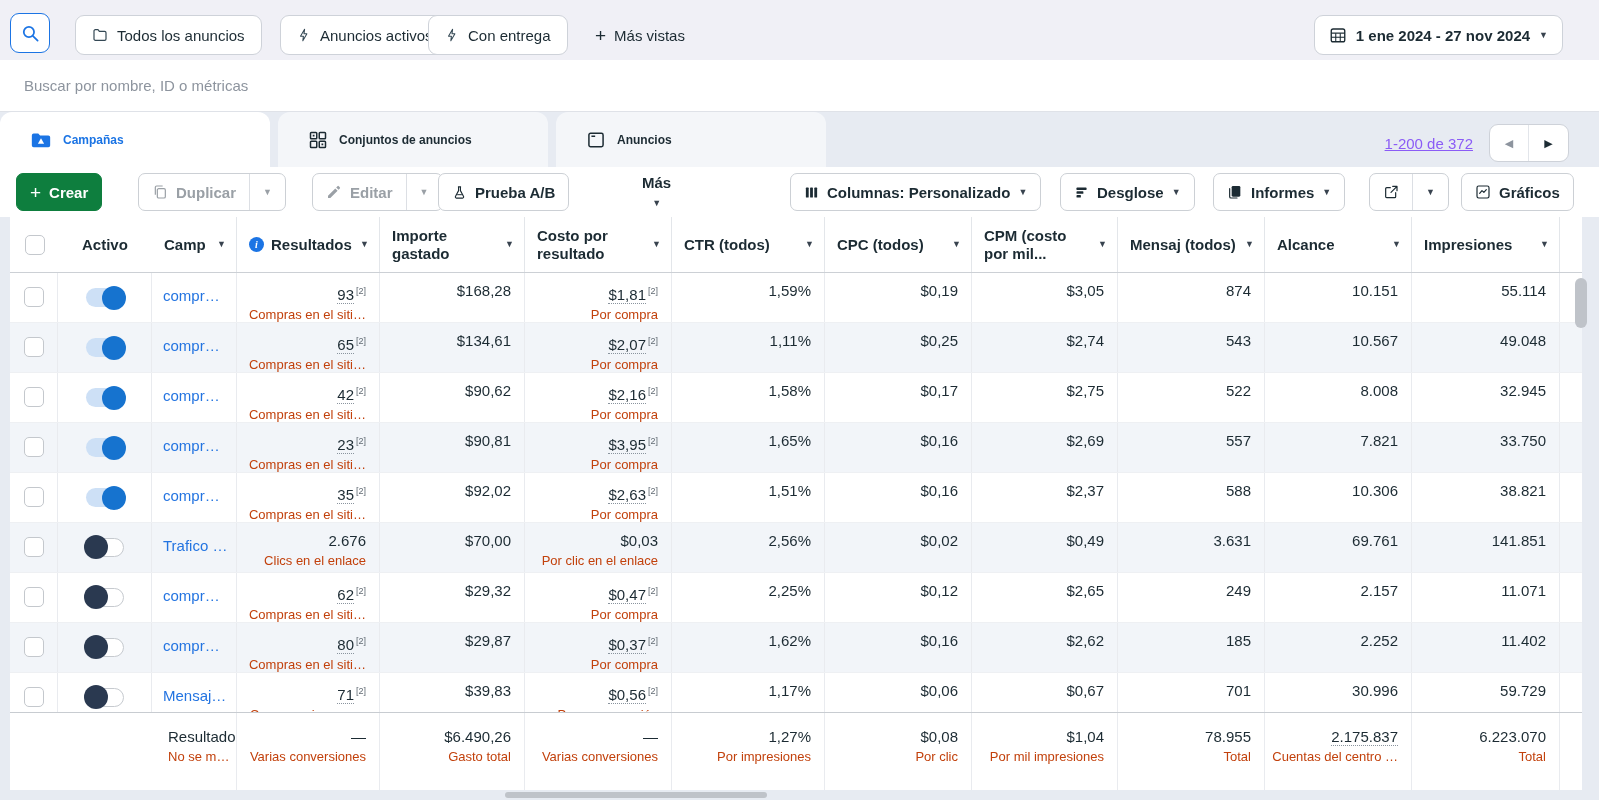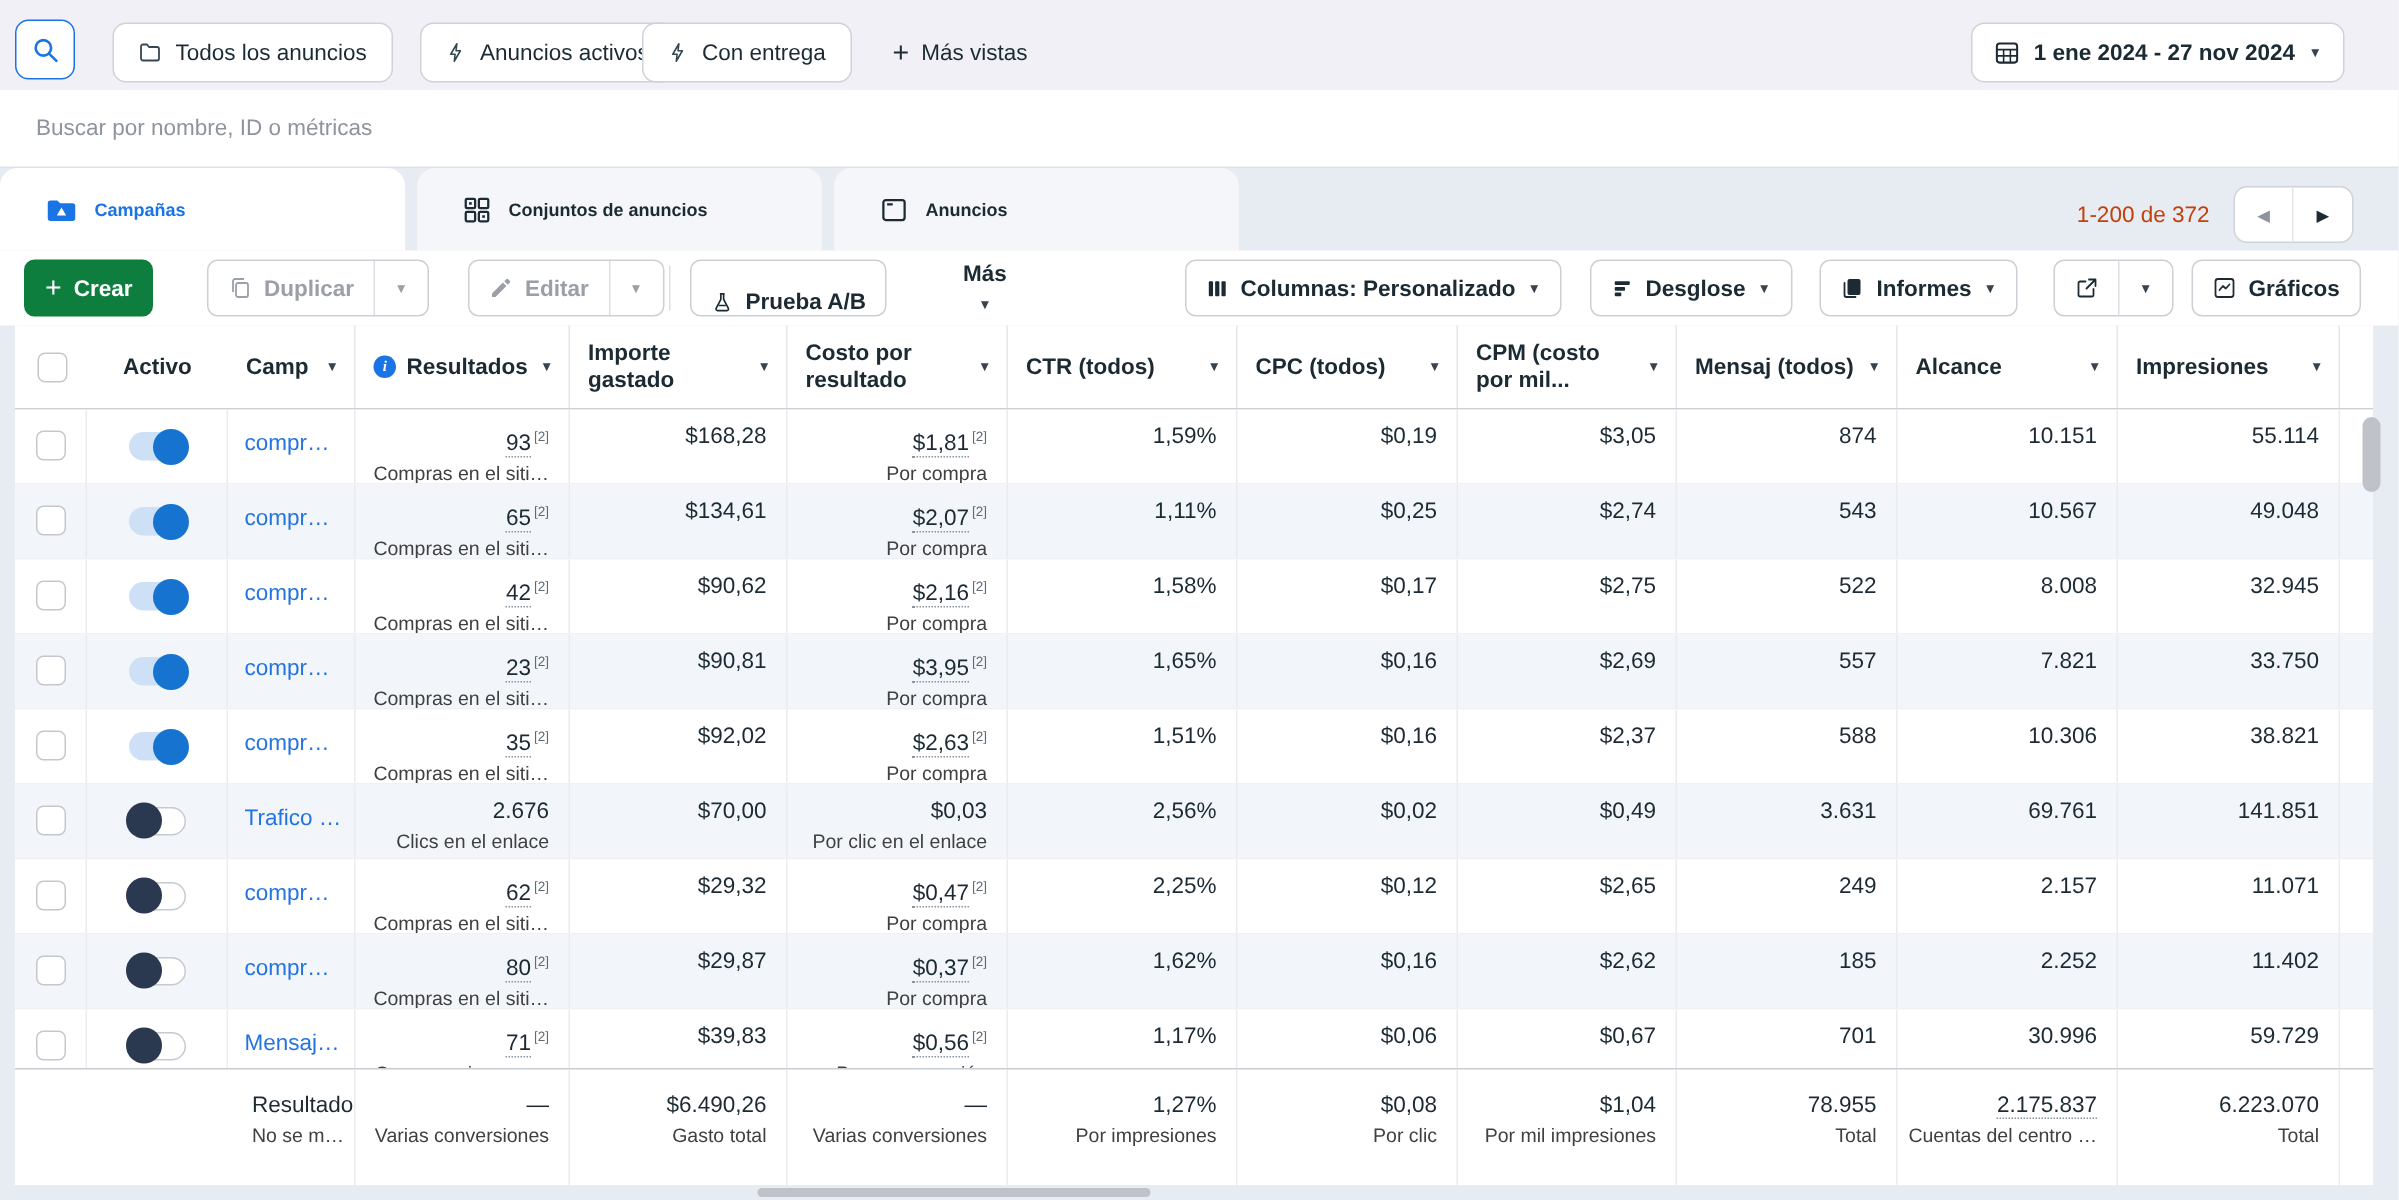--- a/index.html
+++ b/index.html
@@ -52,21 +52,21 @@
   
   .tabsrow { position:absolute; left:0; top:112px; width:1599px; height:55px; display:flex; gap:8px; }
   .tab {
     width:270px; height:55px; border-radius:12px 12px 0 0;
     display:flex; align-items:center; gap:11px; padding:0 0 0 30px;
     font-size:12px; font-weight:700; cursor:pointer;
     background:rgba(255,255,255,.55); color:#1c2b33;
   }
   .tab.active { background:#fff; color:#1b74e4; }
   .pager { position:absolute; right:30px; top:12px; display:flex; align-items:center; gap:16px; }
-  .pager-label { font-size:15px; color:#c2410c; }
+  .pager-label { font-size:15px; color:#8b5cf6;text-decoration:underline; }
   .pager-btns { display:flex; background:#fff; border:1px solid #ced2d9; border-radius:9px; overflow:hidden; }
   .pager-btn { width:39px; height:36px; display:flex; align-items:center; justify-content:center; font-size:11px; cursor:pointer; }
   .pager-btn.prev { color:#8d949e; border-right:1px solid #e2e5ea; }
   .pager-btn.next { color:#1c2b33; }
 
   
   .toolbar { position:absolute; left:0; top:167px; width:1599px; height:50px; background:#fff; }
   .btn {
     position:absolute; top:6px; height:38px; border-radius:7px; background:#fff;
     border:1px solid #ccd0d5; display:flex; align-items:center; gap:8px; padding:0 13px;
@@ -110,21 +110,21 @@
   .toggle.off { background:#fff; border:1.5px solid #c6cacf; }
   .toggle .knob { position:absolute; top:-2.5px; width:24px; height:24px; border-radius:50%; }
   .toggle.on .knob { right:-2px; background:#1673cf; }
   .toggle.off .knob { left:-3px; top:-4px; background:#2a3950; }
   .c-name { padding-left:11px; padding-top:14px; }
   .link { color:#2374e1; cursor:pointer; text-decoration:none; white-space:nowrap; }
   .num { text-align:right; padding-right:13px; }
   .val { font-size:15px; color:#1c2b33; line-height:20px; white-space:nowrap; }
   .dotted { border-bottom:1px dotted #8a949e; }
   sup.ref { font-size:9px; color:#616a73; margin-left:2px; }
-  .sub { font-size:13px; color:#404040; line-height:19px; white-space:nowrap; }
+  .sub { font-size:13px; color:#c2410c; line-height:19px; white-space:nowrap; }
   .c-edge { border-right:none; }
 
   .totals { position:absolute; left:0; bottom:0; width:1572px; height:78px; background:#fff; border-top:1px solid #c8ccd1; }
   .totals .cell { padding-top:14px; }
   .t-name { padding-left:16px; white-space:nowrap; }
   .t-name .val { font-size:15px; }
 
   
   .vscroll { position:absolute; left:1575px; top:278px; width:12px; height:50px; background:#bfc3c9; border-radius:6px; }
   .hscroll { position:absolute; left:505px; top:792px; width:262px; height:6px; background:#bfc3c9; border-radius:3px; }
@@ -259,21 +259,21 @@
             <path d="M3 17.5 13.9 6.6l3.5 3.5L6.5 21H3zM15.3 5.2l1.9-1.9a1.4 1.4 0 0 1 2 0l1.5 1.5a1.4 1.4 0 0 1 0 2l-1.9 1.9z"></path>
           </svg>
       </span>
       <span>Editar</span>
     </div>
     <div class="arrow">
         <span class="caret" style="color:#9aa0a6">▼</span>
       </div>
   </div>
   <div class="vdiv" style="left:446px;"></div>
-  <div class="btn" style="left:460px;align-items:flex-end;">
+  <div class="btn" style="left:438px;">
     <span>
       <svg width="15" height="17" viewBox="0 0 24 24" fill="none" stroke="#1c2b33" stroke-width="1.8" stroke-linejoin="round">
           <path d="M9.5 3h5M10.5 3v6l-5 9.5A1.8 1.8 0 0 0 7 21h10a1.8 1.8 0 0 0 1.5-2.5L13.5 9V3"></path>
           <path d="M8.2 15.5h7.6" stroke-width="1.6"></path>
         </svg>
     </span>
     <span>Prueba A/B</span>
   </div>
   <div class="btn noborder" style="left:628px;">
     <span>Más</span>

